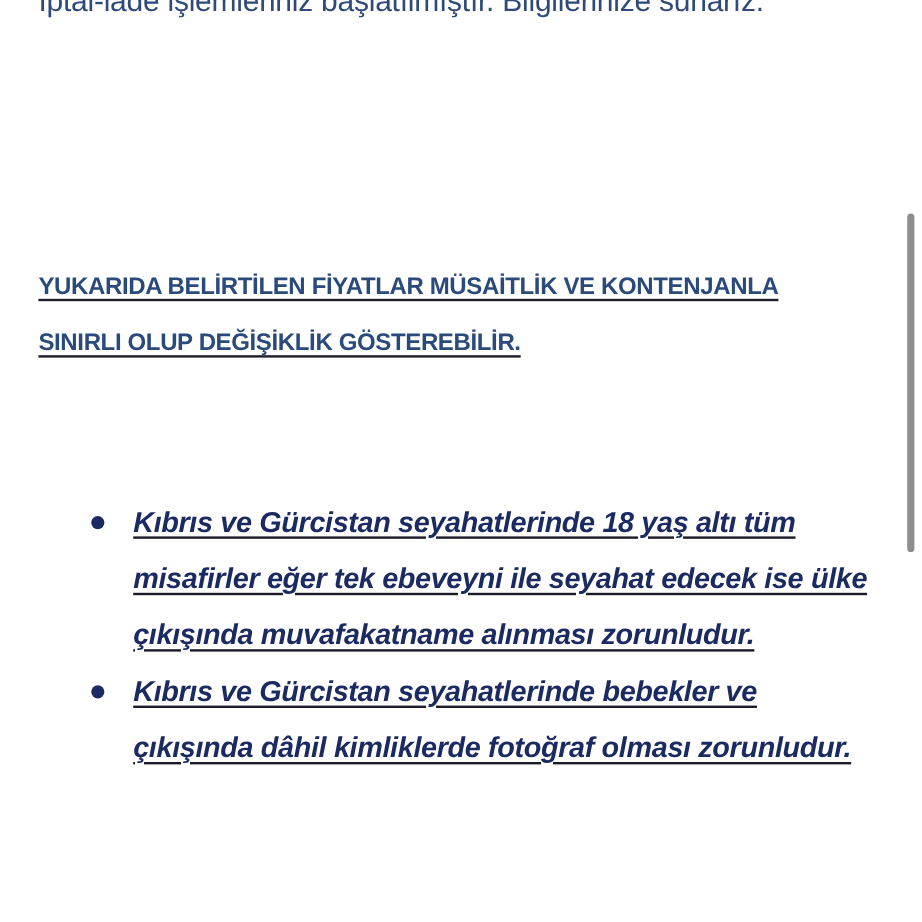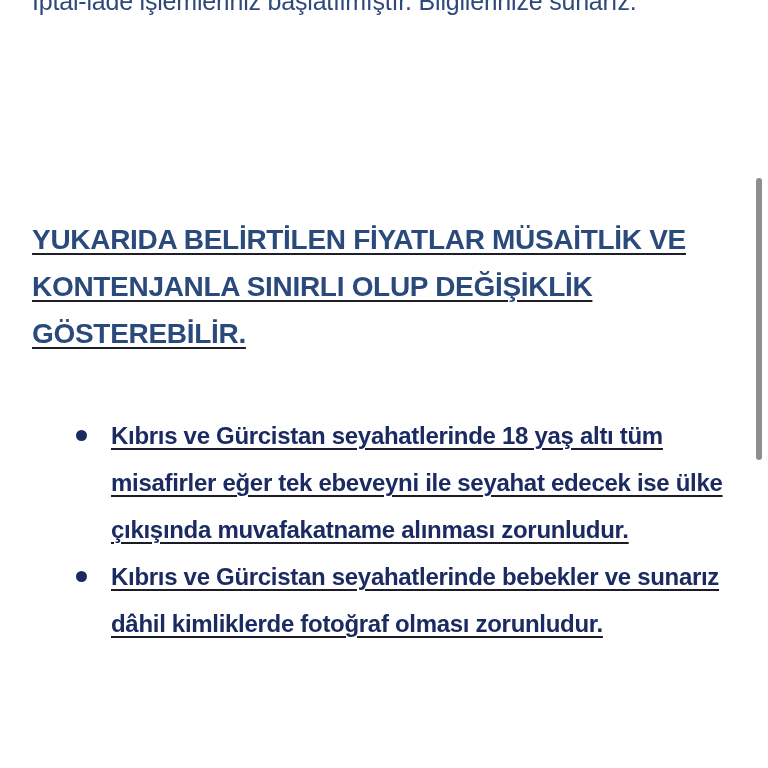--- a/index.html
+++ b/index.html
@@ -33,21 +33,21 @@
       letter-spacing: -0.2px;
     }
     .notice {
       position: absolute;
       left: 32px;
       top: 216px;
       width: 680px;
       margin: 0;
       font-family: "Liberation Sans", sans-serif;
       font-weight: bold;
-      font-size: 28px;
+      font-size: 20px;
       line-height: 47px;
       color: #2b4a7c;
       text-decoration: underline;
       text-decoration-color: #1e1e2a;
       text-decoration-thickness: 2px;
       text-underline-offset: 4px;
       letter-spacing: -0.3px;
     }
     .bullets {
       position: absolute;
@@ -56,20 +56,21 @@
       width: 660px;
       margin: 0;
       padding: 0;
       list-style: none;
     }
     .bullet-item {
       position: relative;
       padding-left: 35px;
       font-family: "Liberation Sans", sans-serif;
       font-weight: bold;
+      font-style: italic;
       font-size: 24px;
       line-height: 47px;
       color: #1b2b62;
       letter-spacing: -0.3px;
     }
     .bullet-dot {
       position: absolute;
       left: 0;
       top: 18px;
       width: 11px;
@@ -102,18 +103,18 @@
 
   <p class="notice">YUKARIDA BELİRTİLEN FİYATLAR MÜSAİTLİK VE KONTENJANLA SINIRLI OLUP DEĞİŞİKLİK GÖSTEREBİLİR.</p>
 
   <ul class="bullets">
     <li class="bullet-item">
       <span class="bullet-dot"></span>
       <span class="bullet-text">Kıbrıs ve Gürcistan seyahatlerinde 18 yaş altı tüm misafirler eğer tek ebeveyni ile seyahat edecek ise ülke çıkışında muvafakatname alınması zorunludur.</span>
     </li>
     <li class="bullet-item">
       <span class="bullet-dot"></span>
-      <span class="bullet-text">Kıbrıs ve Gürcistan seyahatlerinde bebekler ve sunarız dâhil kimliklerde fotoğraf olması zorunludur. </span>
+      <span class="bullet-text">Kıbrıs ve Gürcistan seyahatlerinde bebekler ve çıkışında dâhil kimliklerde fotoğraf olması zorunludur. </span>
     </li>
   </ul>
 
   <div class="scrollbar-thumb"></div>
 </div>
 
 </body></html>

